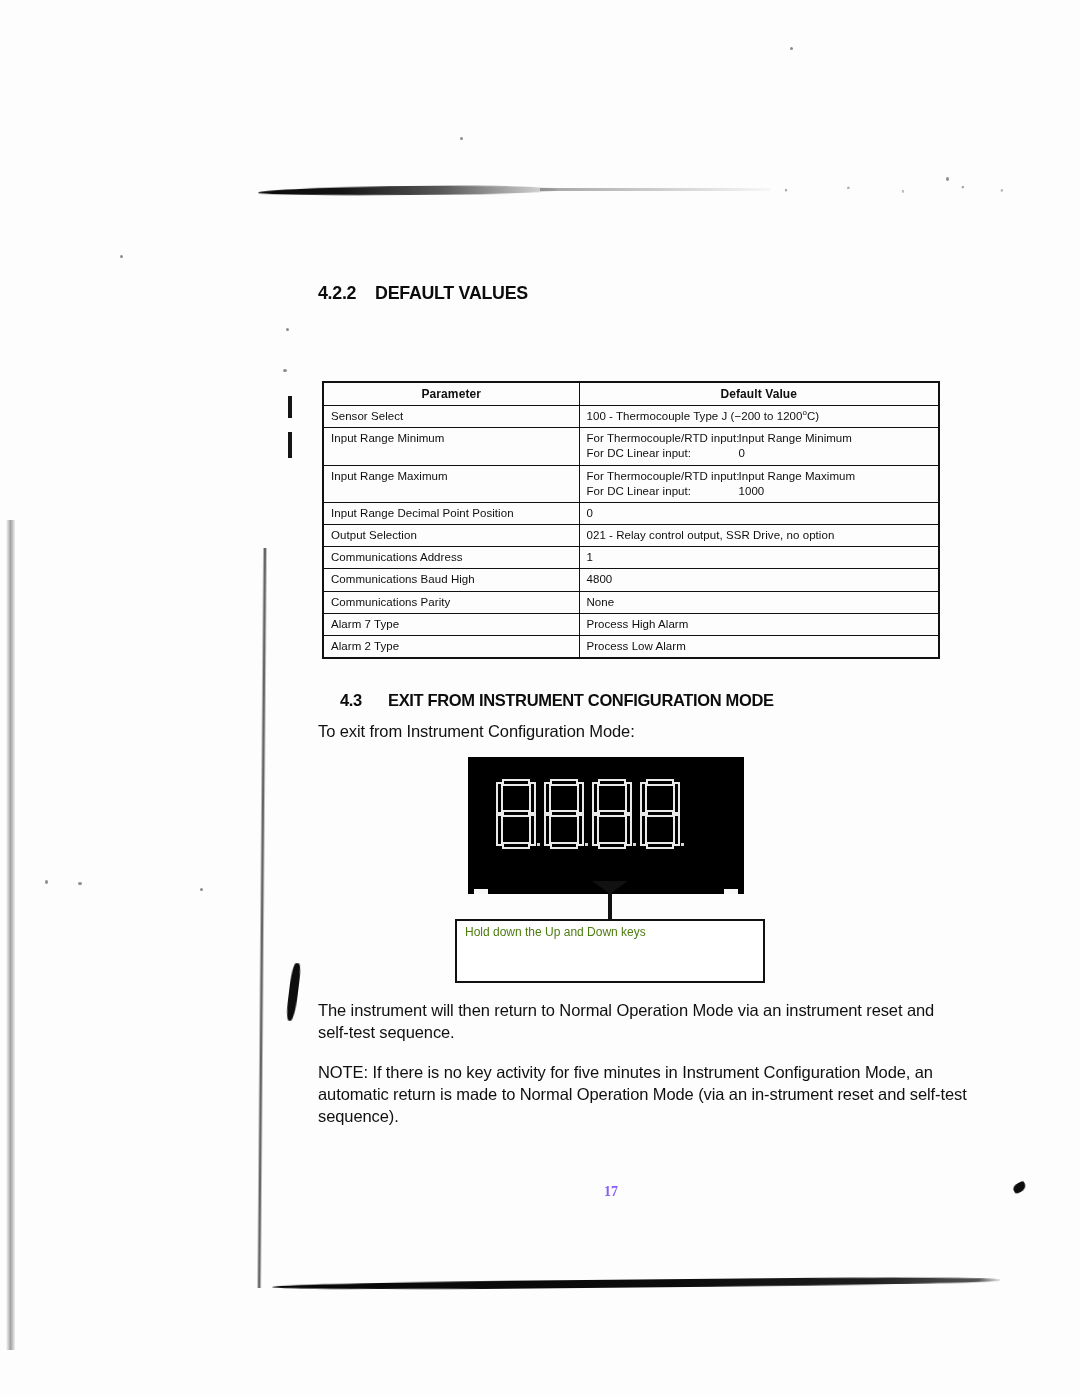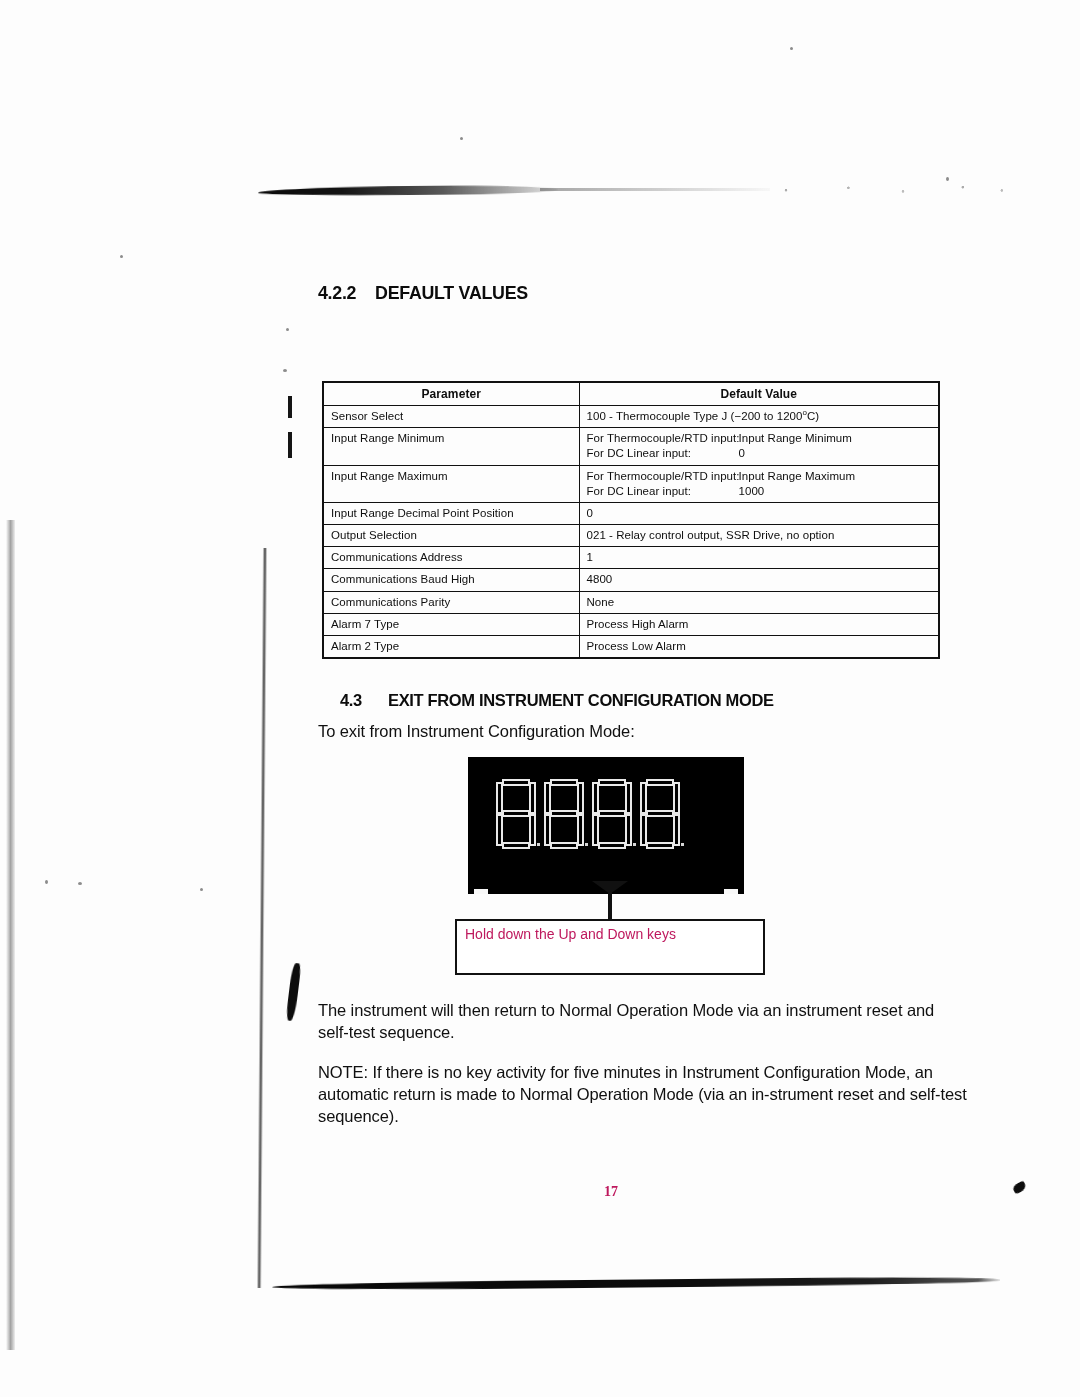--- a/index.html
+++ b/index.html
@@ -271,38 +271,38 @@
     border-right: 18px solid transparent;
     border-top: 13px solid #111;
   }
 
   
   .callout {
     position: absolute;
     left: 455px;
     top: 919px;
     width: 310px;
-    height: 56px;
+    height: 64px;
     border: 2px solid #111;
     background: #ffffff;
     box-sizing: border-box;
     padding: 4px 0 0 8px;
-    font-size: 14px;
+    font-size: 12px;
     line-height: 1.32;
-    color: #be185d;
+    color: #4d7c0f;
   }
 
   
   .page-number {
     position: absolute;
     left: 604px;
     top: 1184px;
     font-family: "Liberation Serif", serif;
     font-size: 14px;
-    color: #be185d;
+    color: #8b5cf6;
     font-weight: bold;
   }
 
   
   .speck {
     position: absolute;
     background: #8c8c8c;
     border-radius: 50%;
   }
 </style>

